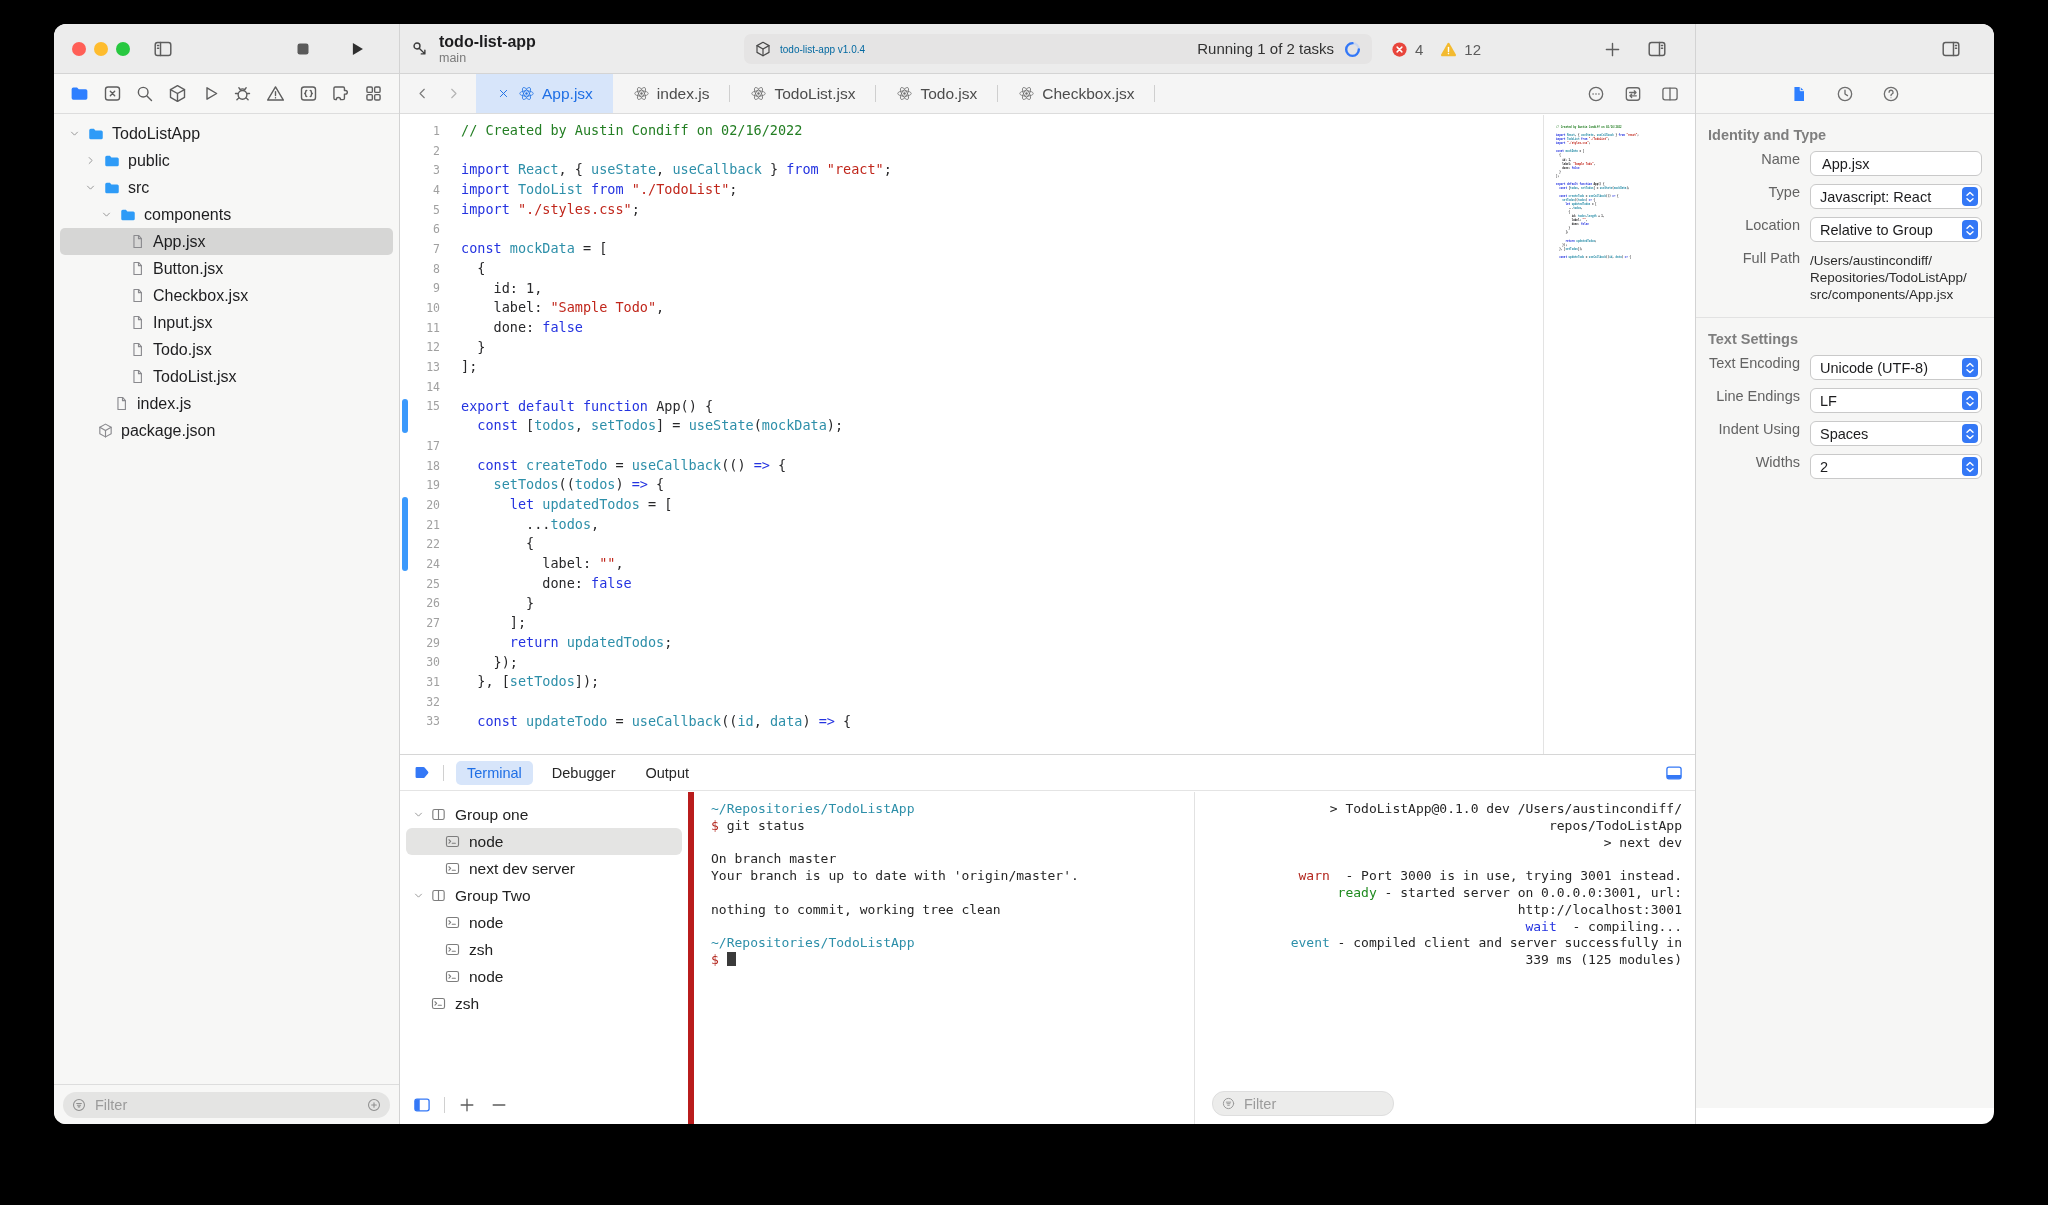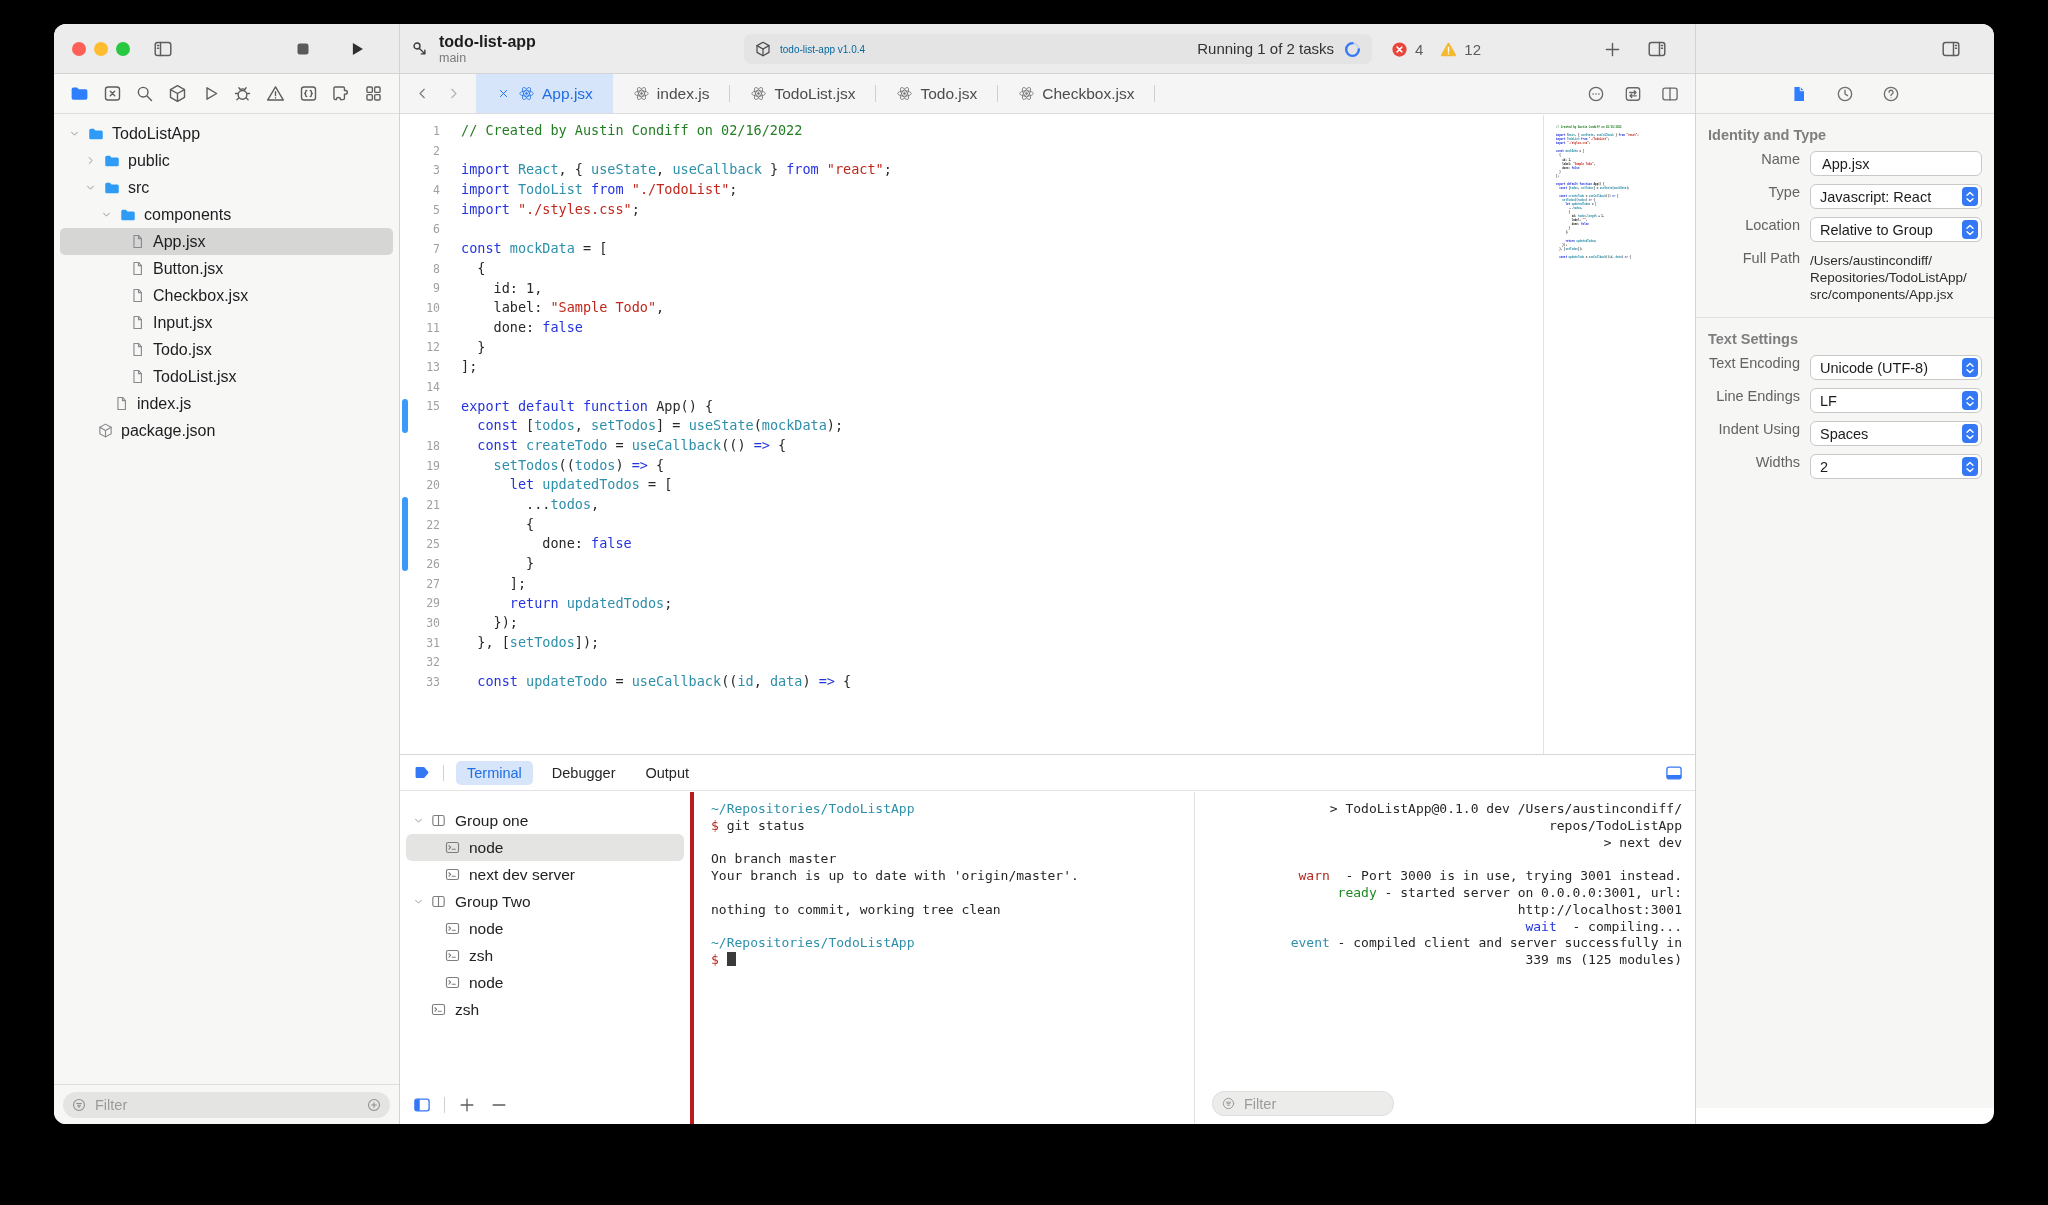--- a/index.html
+++ b/index.html
@@ -82,21 +82,21 @@
 
   
   .bottom-panel{position:absolute;left:0;right:0;bottom:0;height:370px;background:#fff;border-top:1px solid #d6d6d6;}
   .bp-tabs{height:36px;border-bottom:1px solid #e4e4e4;display:flex;align-items:center;padding:0 12px;gap:12px;}
   .bp-tabs .app-ic{font-size:19px;color:#3478f6;}
   .bp-vr{width:1px;height:16px;background:#d0d0d0;}
   .bp-tab{font-size:14.5px;color:#262626;padding:4px 11px;border-radius:5px;}
   .bp-tab.active{background:#d7e5fa;color:#1f6fe5;}
   .bp-tabs-right{margin-left:auto;color:#3478f6;font-size:20px;}
   .bp-body{position:absolute;top:37px;left:0;right:0;bottom:0;}
-  .sessions{position:absolute;left:0;top:0;bottom:0;width:294px;border-right:4px solid #b91c1c;padding-top:15px;}
+  .sessions{position:absolute;left:0;top:0;bottom:0;width:294px;border-right:6px solid #b91c1c;padding-top:9px;}
   .sess-row{height:27px;display:flex;align-items:center;margin:0 6px;border-radius:6px;}
   .sess-row.sel{background:#e4e4e3;}
   .sess-chev{font-size:13px;color:#8b8b8b;width:13px;margin-right:5px;flex:none;}
   .sess-ic{font-size:17px;color:#7d7d7d;flex:none;}
   .sess-label{font-size:15.5px;color:#222;margin-left:8px;white-space:nowrap;}
   .sess-bottom{position:absolute;left:12px;bottom:9px;display:flex;align-items:center;gap:12px;}
   .sess-bottom .ic{font-size:20px;color:#5c5c5c;}
   .sess-bottom .blue{color:#3478f6;}
   .term{position:absolute;top:0;bottom:0;padding:9px 14px 0 16px;overflow:hidden;}
   .term1{left:295px;width:500px;border-right:1px solid #e2e2e2;}
@@ -600,38 +600,46 @@
             </div>
             <div class="code-row">
               <span class="ln">15</span>
               <span class="ct"><span class="tk-k">export</span><span class="tk-p"> </span><span class="tk-k">default</span><span class="tk-p"> </span><span class="tk-k">function</span><span class="tk-p"> App() {</span></span>
             </div>
             <div class="code-row">
               <span class="ln"></span>
               <span class="ct"><span class="tk-p">  </span><span class="tk-k">const</span><span class="tk-p"> [</span><span class="tk-t">todos</span><span class="tk-p">, </span><span class="tk-t">setTodos</span><span class="tk-p">] = </span><span class="tk-t">useState</span><span class="tk-p">(</span><span class="tk-t">mockData</span><span class="tk-p">);</span></span>
             </div>
             <div class="code-row">
+              <span class="ln">17</span>
+              <span class="ct"> </span>
+            </div>
+            <div class="code-row">
               <span class="ln">18</span>
               <span class="ct"><span class="tk-p">  </span><span class="tk-k">const</span><span class="tk-p"> </span><span class="tk-t">createTodo</span><span class="tk-p"> = </span><span class="tk-t">useCallback</span><span class="tk-p">(() </span><span class="tk-k">=&gt;</span><span class="tk-p"> {</span></span>
             </div>
             <div class="code-row">
               <span class="ln">19</span>
               <span class="ct"><span class="tk-p">    </span><span class="tk-t">setTodos</span><span class="tk-p">((</span><span class="tk-t">todos</span><span class="tk-p">) </span><span class="tk-k">=&gt;</span><span class="tk-p"> {</span></span>
             </div>
             <div class="code-row">
               <span class="ln">20</span>
               <span class="ct"><span class="tk-p">      </span><span class="tk-k">let</span><span class="tk-p"> </span><span class="tk-t">updatedTodos</span><span class="tk-p"> = [</span></span>
             </div>
             <div class="code-row">
               <span class="ln">21</span>
               <span class="ct"><span class="tk-p">        ...</span><span class="tk-t">todos</span><span class="tk-p">,</span></span>
             </div>
             <div class="code-row">
               <span class="ln">22</span>
               <span class="ct"><span class="tk-p">        {</span></span>
+            </div>
+            <div class="code-row">
+              <span class="ln">24</span>
+              <span class="ct"><span class="tk-p">          label: </span><span class="tk-s">""</span><span class="tk-p">,</span></span>
             </div>
             <div class="code-row">
               <span class="ln">25</span>
               <span class="ct"><span class="tk-p">          done: </span><span class="tk-k">false</span></span>
             </div>
             <div class="code-row">
               <span class="ln">26</span>
               <span class="ct"><span class="tk-p">        }</span></span>
             </div>
             <div class="code-row">

